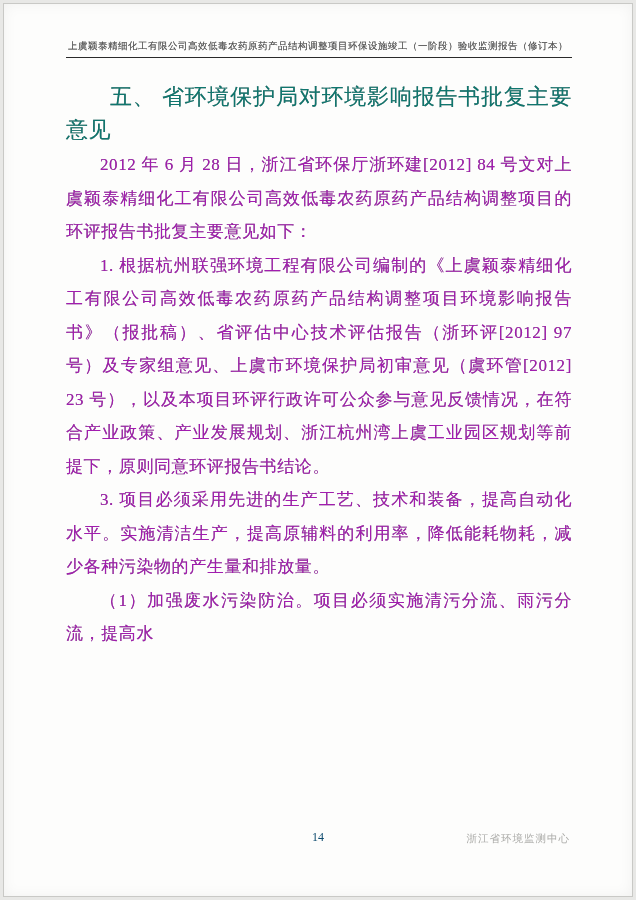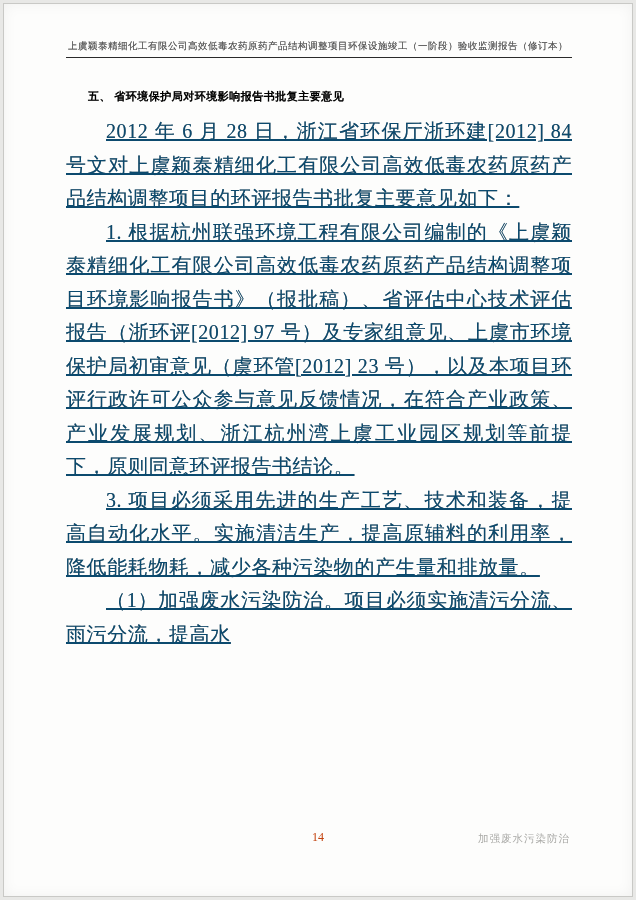--- a/index.html
+++ b/index.html
@@ -34,52 +34,51 @@
     border-top:1.5px solid #2a2a2a;
     margin:0;
   }
   .content{
     position:absolute;
     top:76px;left:62px;right:60px;
     text-align:justify;
     text-justify:inter-character;
   }
   .section-heading{
-    font-size:11px;
-    font-weight:bold;
+    font-size:22px;
+    font-weight:normal;
     letter-spacing:0.5px;
     text-indent:2em;
     line-height:33px;
     margin:0 0 2px 0;
-    color:#000000;
+    color:#0f766e;
   }
   .para{
     margin:0;
-    font-size:20px;
+    font-size:17px;
     line-height:33.5px;
     text-indent:2em;
     letter-spacing:0.6px;
-    color:#0c4a6e;
-    text-decoration:underline;
+    color:#a21caf;
   }
   
   .content, .running-header{
     text-shadow:0 0 0.4px rgba(40,40,40,0.55);
   }
   .footer{
     position:absolute;
     bottom:48px;left:0;right:0;
     height:18px;
   }
   .page-number{
     position:absolute;
     left:0;right:0;
     text-align:center;
     font-size:12px;
-    color:#c2410c;
+    color:#0c4a6e;
   }
   .footer-right{
     position:absolute;
     right:62px;top:2px;
     font-size:10.5px;
     letter-spacing:1px;
     color:#a9a9a6;
   }
 </style>
 </head>
@@ -95,16 +94,16 @@
     <h2 class="section-heading">五、  省环境保护局对环境影响报告书批复主要意见</h2>
 
     <p class="para">2012 年 6 月 28 日，浙江省环保厅浙环建[2012] 84 号文对上虞颖泰精细化工有限公司高效低毒农药原药产品结构调整项目的环评报告书批复主要意见如下：</p>
     <p class="para">1. 根据杭州联强环境工程有限公司编制的《上虞颖泰精细化工有限公司高效低毒农药原药产品结构调整项目环境影响报告书》（报批稿）、省评估中心技术评估报告（浙环评[2012] 97 号）及专家组意见、上虞市环境保护局初审意见（虞环管[2012] 23 号），以及本项目环评行政许可公众参与意见反馈情况，在符合产业政策、产业发展规划、浙江杭州湾上虞工业园区规划等前提下，原则同意环评报告书结论。</p>
     <p class="para">3. 项目必须采用先进的生产工艺、技术和装备，提高自动化水平。实施清洁生产，提高原辅料的利用率，降低能耗物耗，减少各种污染物的产生量和排放量。</p>
     <p class="para">（1）加强废水污染防治。项目必须实施清污分流、雨污分流，提高水</p>
   </div>
 
   <div class="footer">
     <div class="page-number">14</div>
-    <div class="footer-right">加强废水污染防治</div>
+    <div class="footer-right">浙江省环境监测中心</div>
   </div>
 
 </div>
 
 </body></html>

